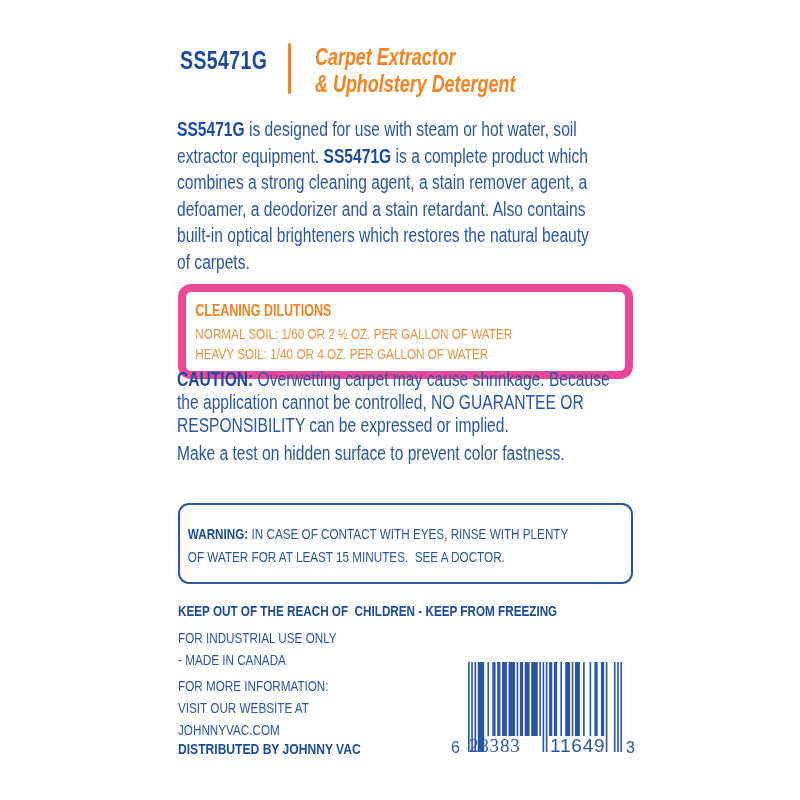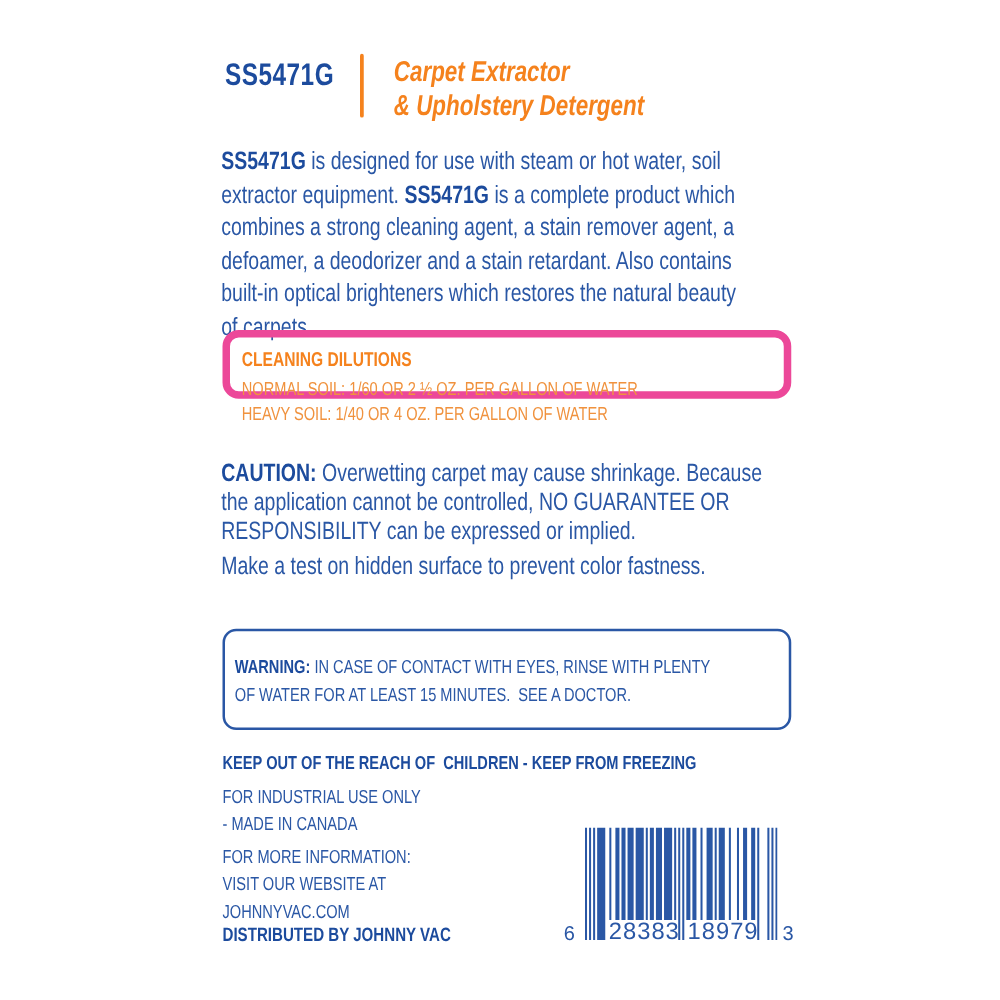--- a/index.html
+++ b/index.html
@@ -10,22 +10,22 @@
   .cx{transform:scaleX(0.78);transform-origin:0 0;display:block;white-space:nowrap;}
   b{font-weight:bold;}
 
   .sku{left:180px;top:46px;font-size:25px;font-weight:bold;color:#1c4b9d;letter-spacing:.5px;}
   .divider{left:288px;top:43px;width:3px;height:51px;background:#f5821d;border-radius:2px;}
   .title{left:315px;top:44px;font-size:23px;font-weight:bold;font-style:italic;color:#f5821d;line-height:27px;}
 
   .desc{left:177px;top:116px;font-size:20px;line-height:26.5px;color:#2a57a5;}
   .desc b{color:#1c4b9d;}
 
-  .dilutions-box{left:178px;top:264px;width:455px;height:55px;box-sizing:border-box;
-    border:6px solid #ec4899;border-radius:13px;}
+  .dilutions-box{left:178px;top:284px;width:455px;height:95px;box-sizing:border-box;
+    border:8px solid #ec4899;border-radius:13px;}
   .box-inner{padding:9px 0 0 12px;}
   .dil-title{font-size:16px;font-weight:bold;line-height:19px;color:#f5821d;margin-bottom:4px;}
   .dil-line{font-size:15px;line-height:20px;color:#f0923e;}
 
   .caution{left:177px;top:368px;font-size:20px;line-height:23px;}
   .caution b{color:#1c4b9d;}
   .note{left:177px;top:442px;font-size:20px;line-height:23px;}
 
   .warning-box{left:178px;top:503px;width:455px;height:81px;box-sizing:border-box;
     border:2px solid #2a57a5;border-radius:11px;}
@@ -34,21 +34,21 @@
 
   .keepout{left:178px;top:602px;font-size:15px;font-weight:bold;color:#1c4b9d;}
   .industrial{left:178px;top:627px;font-size:15px;line-height:22px;}
   .moreinfo{left:178px;top:675px;font-size:15px;line-height:22px;}
   .distributed{left:178px;top:740px;font-size:15.5px;font-weight:bold;color:#1c4b9d;}
 
   .barcode{left:468px;top:662px;width:154px;height:95px;}
   .barcode svg{display:block;fill:#2a57a5;}
   .bc-d{position:absolute;color:#2a57a5;font-size:19px;background:transparent;}
   .bc-l{left:-17px;top:77px;font-size:16px;}
-  .bc-g1{left:19px;top:73px;letter-spacing:.8px;}
+  .bc-g1{left:1px;top:73px;letter-spacing:.8px;font-family:Liberation Serif, serif;}
   .bc-g2{left:82px;top:73px;letter-spacing:.8px;}
   .bc-r{left:158px;top:77px;font-size:16px;}
 </style>
 </head>
 <body>
 
 <div class="label">
 
   <div class="abs sku cx">SS5471G</div>
   <div class="abs divider"></div>
@@ -131,17 +131,17 @@
         <rect x="75" y="0" width="1" height="74"></rect>
         <rect x="78" y="0" width="2" height="74"></rect>
         <rect x="82" y="0" width="2" height="74"></rect>
         <rect x="85" y="0" width="1" height="90"></rect>
         <rect x="90" y="0" width="1" height="90"></rect>
         <rect x="92" y="0" width="1" height="90"></rect>
         <rect x="94" y="0" width="1" height="90"></rect>
       </svg>
     <span class="bc-d bc-l">6</span>
     <span class="bc-d bc-g1">28383</span>
-    <span class="bc-d bc-g2">18979</span>
+    <span class="bc-d bc-g2">11649</span>
     <span class="bc-d bc-r">3</span>
   </div>
 
 </div>
 
 </body></html>

